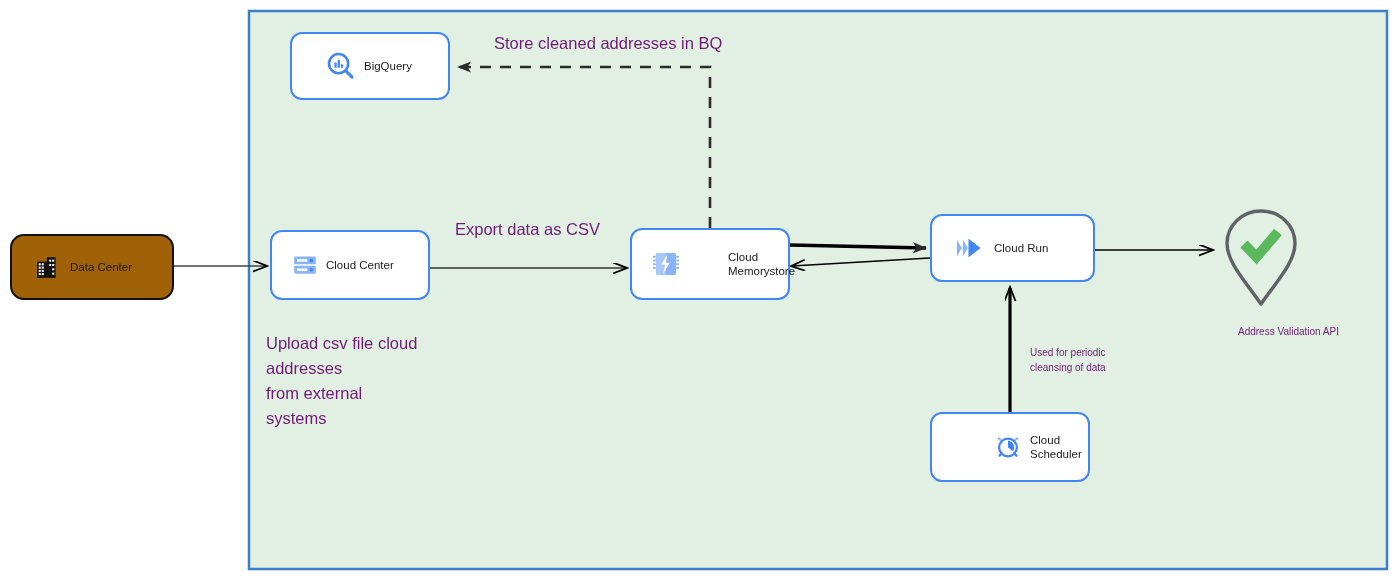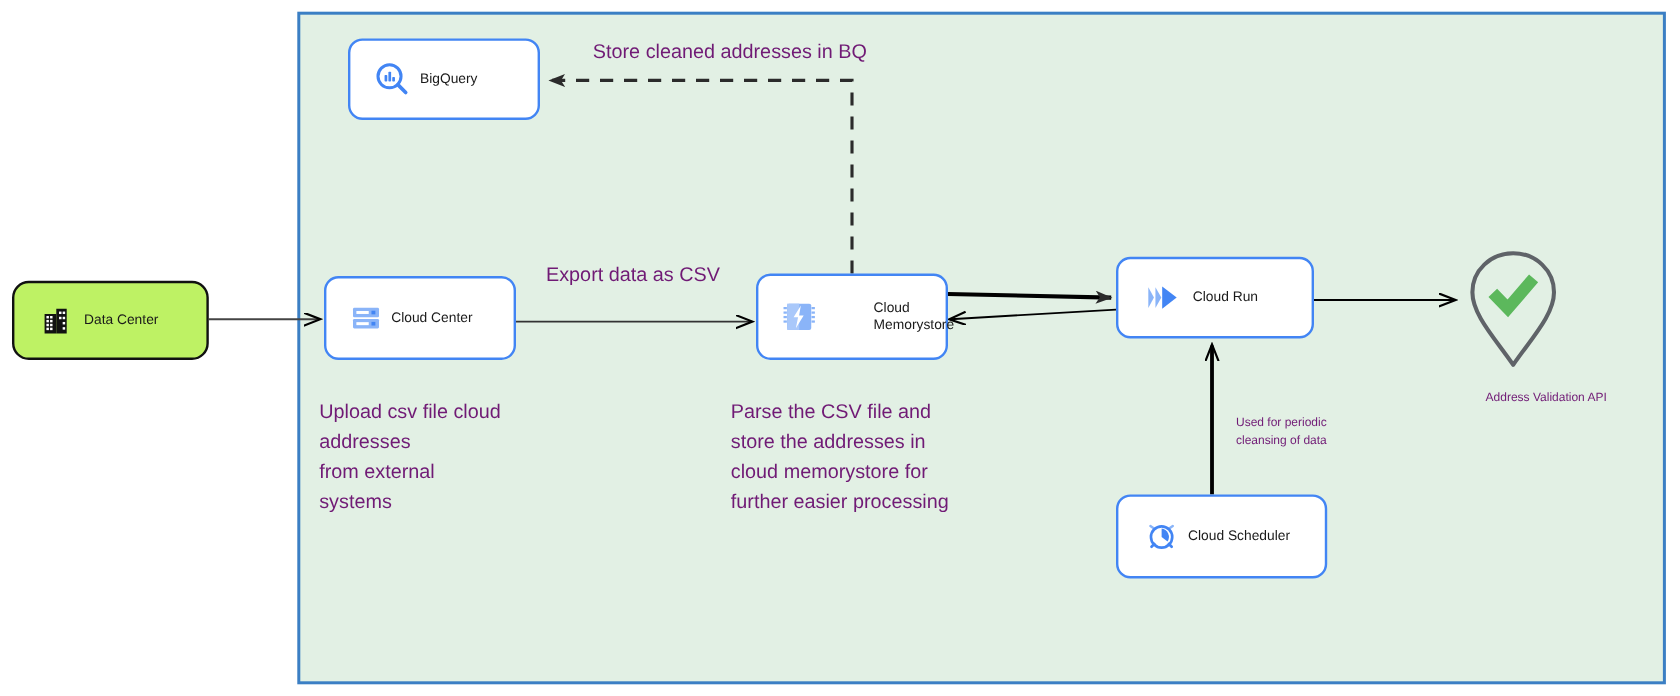--- a/index.html
+++ b/index.html
@@ -8,27 +8,27 @@
   #canvas{position:absolute;inset:0;}
   .svg-layer{position:absolute;left:0;top:0;width:1400px;height:580px;}
 
   
   .node{position:absolute;box-sizing:border-box;display:flex;align-items:center;
         background:#ffffff;border:2px solid #4285f4;border-radius:12px;}
   .node .ico{flex:0 0 auto;display:flex;align-items:center;justify-content:center;}
   .node .lbl{font-size:11.5px;line-height:1.22;color:#1a1a1a;}
 
   #node-datacenter{left:10px;top:234px;width:164px;height:66px;
-        background:#bef264;border:2px solid #111111;border-radius:14px;}
+        background:#a16207;border:2px solid #111111;border-radius:14px;}
   #node-datacenter .lbl{font-size:11.5px;}
-  #node-bigquery{left:290px;top:32px;width:160px;height:68px;}
+  #node-bigquery{left:290px;top:32px;width:160px;height:68px;padding-left:14px;}
   #node-storage{left:270px;top:230px;width:160px;height:70px;}
   #node-memorystore{left:630px;top:228px;width:160px;height:72px;gap:40px;}
   #node-cloudrun{left:930px;top:214px;width:165px;height:68px;}
-  #node-scheduler{left:930px;top:412px;width:176px;height:70px;}
+  #node-scheduler{left:930px;top:412px;width:160px;height:70px;padding-left:40px;}
 
   
   .txt{position:absolute;white-space:pre-line;}
   .txt.big{font-size:16.5px;line-height:1.52;color:#701a75;}
   .txt.mid{font-size:10px;line-height:1.45;color:#701a75;}
 
   #label-export{left:455px;top:217px;text-align:right;}
   #label-storebq{left:494px;top:31px;}
   #caption-upload{left:266px;top:331px;}
   #caption-parse{left:609px;top:331px;}
@@ -194,21 +194,17 @@
 
   <div class="txt big" id="label-export">Export data as CSV</div>
 
   <div class="txt big" id="label-storebq">Store cleaned addresses in BQ</div>
 
   <div class="txt big" id="caption-upload">Upload csv file cloud
 addresses
 from external
 systems</div>
 
-  <div class="txt big" id="caption-parse">Parse the CSV file and
-store the addresses in
-cloud  memorystore for
-further easier processing</div>
 
   <div class="txt mid" id="label-scheduler-note">Used for periodic
 cleansing of data</div>
 
 </div>
 
 </body></html>

